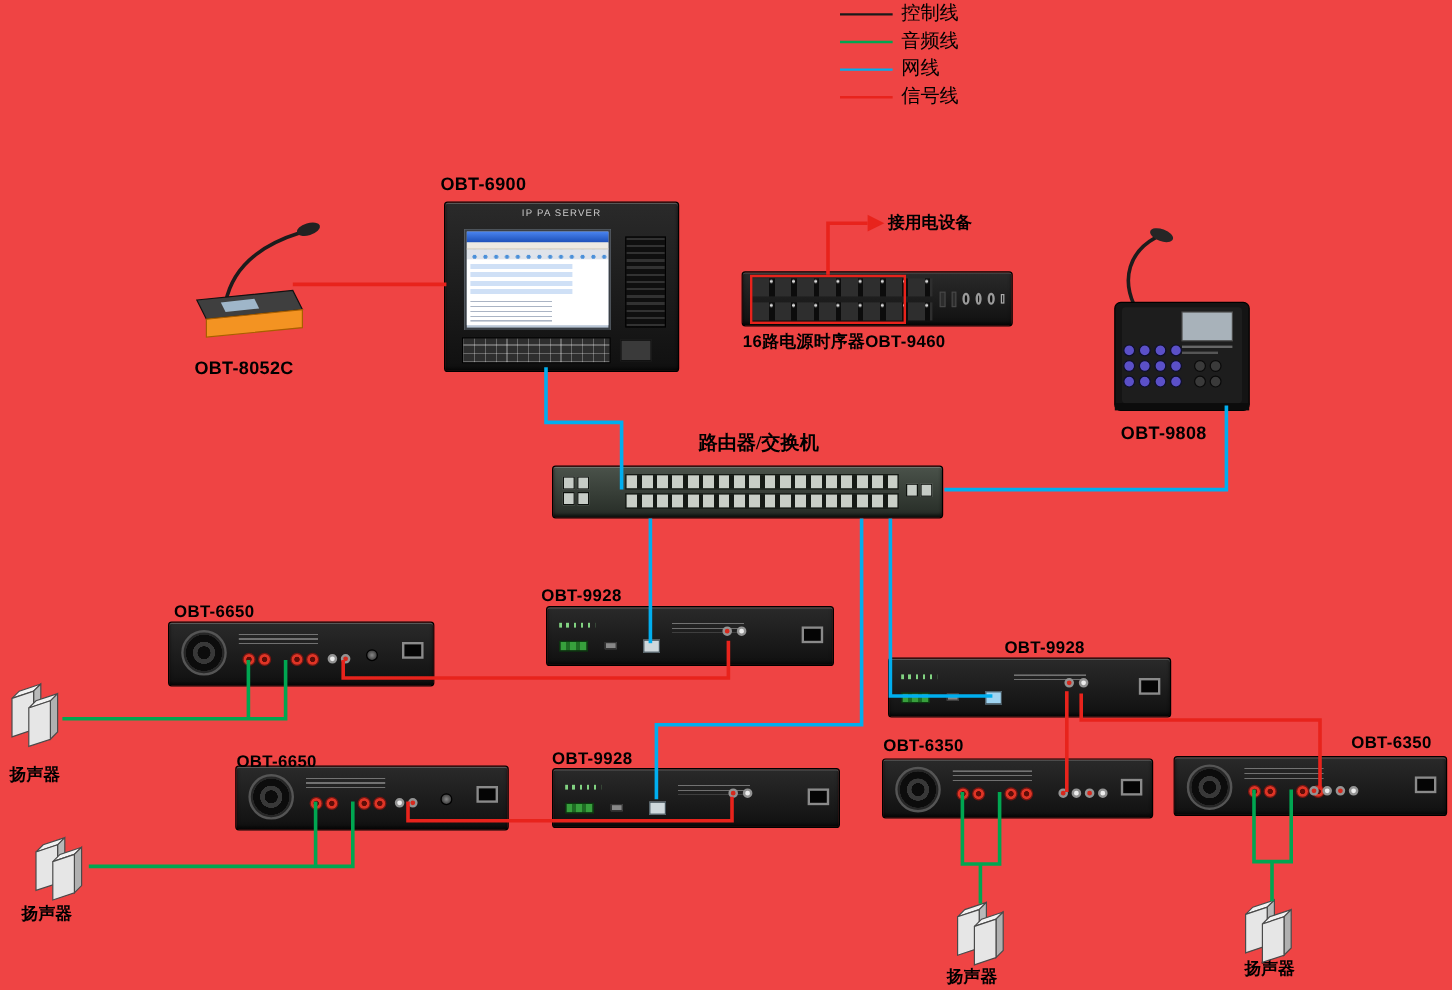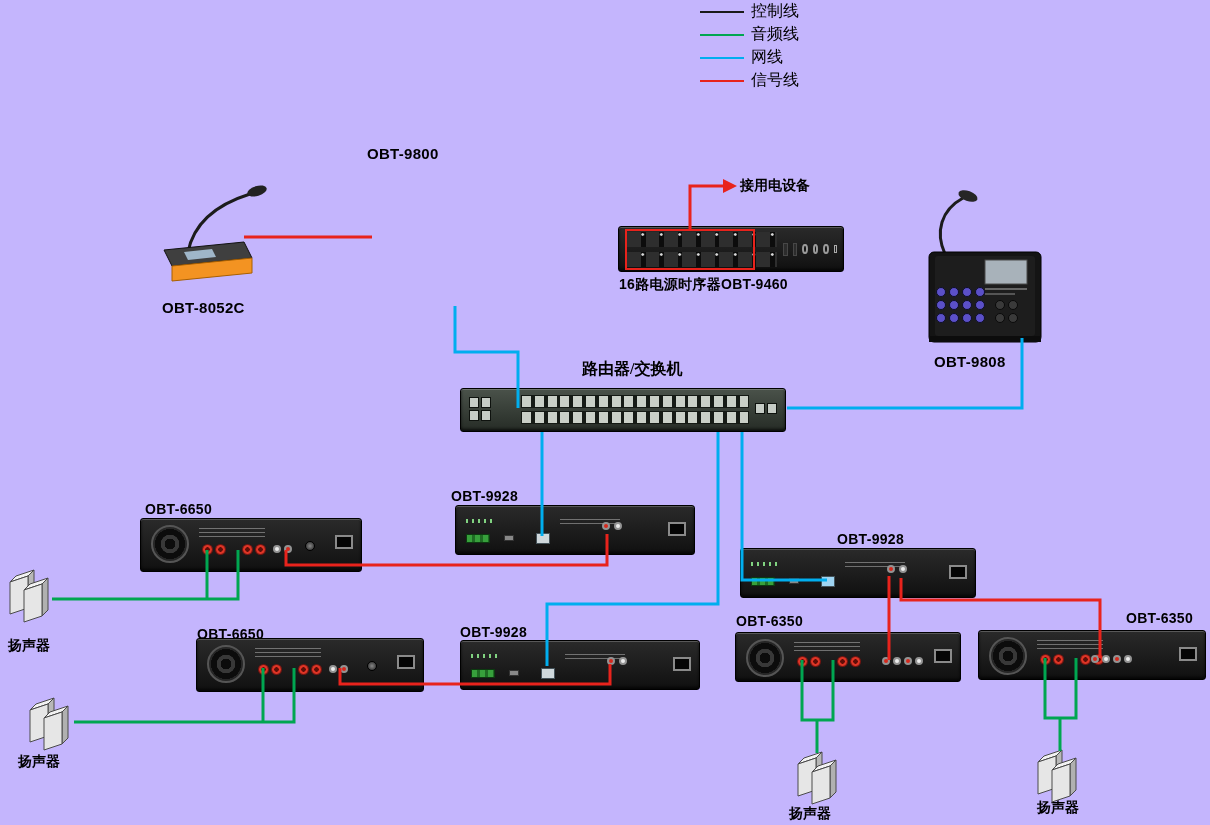--- a/index.html
+++ b/index.html
@@ -1,18 +1,18 @@
 <!DOCTYPE html>
 <html><head>
 <meta charset="utf-8">
 <style>
   * { margin:0; padding:0; box-sizing:border-box; }
   html,body { background:#fff; }
   body { font-family:"Liberation Sans","DejaVu Sans",sans-serif; }
-  .canvas { position:relative; width:1210px; height:825px; background:#c4b5fd; overflow:hidden; }
+  .canvas { position:relative; width:1210px; height:825px; background:#ef4444; overflow:hidden; }
 
   
   .dev-label { position:absolute; font-weight:bold; font-size:15px; color:#000; letter-spacing:.3px; white-space:nowrap; }
   .dev-label.sm { font-size:14px; }
   .cn-label { position:absolute; font-size:15px; color:#000; font-family:"Liberation Serif","DejaVu Serif",serif; white-space:nowrap;font-weight:bold; }
 
   
   .legend { position:absolute; left:700px; top:2px; display:flex; flex-direction:column; gap:4px; }
   .legend-row { display:flex; align-items:center; gap:7px; height:19px; }
   .legend-label { font-size:16px; color:#000; font-family:"Liberation Serif","DejaVu Serif",serif; }
@@ -137,21 +137,21 @@
       <span class="legend-label">网线</span>
     </div>
     <div class="legend-row">
       <svg width="44" height="6">
           <line x1="0" y1="3" x2="44" y2="3" stroke-width="2" stroke="#e8231c"></line>
         </svg>
       <span class="legend-label">信号线</span>
     </div>
   </div>
 
-  <div class="dev-label" style="left:367px;top:145px;">OBT-9800</div>
+  <div class="dev-label" style="left:367px;top:145px;">OBT-6900</div>
   <div class="dev-label" style="left:162px;top:289px;margin-top:10px;">OBT-8052C</div>
   <div class="dev-label sm" style="left:619px;top:276px;">16路电源时序器OBT-9460</div>
   <div class="cn-label" style="left:740px;top:177px;font-size:14px;">接用电设备</div>
   <div class="dev-label" style="left:934px;top:353px;text-align:right;">OBT-9808</div>
   <div class="cn-label" style="left:582px;top:359px;font-size:16px;">路由器/交换机</div>
   <div class="dev-label sm" style="left:145px;top:501px;">OBT-6650</div>
   <div class="dev-label sm" style="left:451px;top:488px;">OBT-9928</div>
   <div class="dev-label sm" style="left:837px;top:531px;">OBT-9928</div>
   <div class="dev-label sm" style="left:197px;top:626px;">OBT-6650</div>
   <div class="dev-label sm" style="left:460px;top:624px;">OBT-9928</div>
@@ -163,20 +163,35 @@
   <div class="cn-label" style="left:1037px;top:799px;font-size:14px;">扬声器</div>
 
   <svg class="svgdev" style="left:150px;top:170px;" width="150" height="115" viewBox="0 0 150 115">
     <path d="M 38,82 C 44,52 68,34 100,24" stroke="#1c1c1c" stroke-width="3" fill="none"></path>
     <ellipse cx="107" cy="21" rx="10" ry="5" fill="#222" transform="rotate(-17 107 21)"></ellipse>
     <polygon points="14,80 94,72 102,88 22,96" fill="#3f3f3f" stroke="#111"></polygon>
     <polygon points="34,82 62,79 66,87 38,90" fill="#9fb6c9"></polygon>
     <polygon points="22,96 102,88 102,103 22,111" fill="#f39322" stroke="#a85f00"></polygon>
   </svg>
 
+  <div class="rack" style="left:370px;top:168px;width:196px;height:142px;">
+    <div class="srv-top">IP PA SERVER</div>
+    <div class="scr">
+      <div class="tb"></div>
+      <div class="mb"></div>
+      <div class="tools"></div>
+      <div class="wbody">
+        <div class="rows"></div>
+        <div class="txt"></div>
+      </div>
+    </div>
+    <div class="vents"></div>
+    <div class="kbd"></div>
+    <div class="tpd"></div>
+  </div>
 
   <div class="rack" style="left:618px;top:226px;width:226px;height:46px;">
     <div class="outs">
       <div class="outrow"></div>
       <div class="outrow"></div>
     </div>
     <div class="redframe"></div>
     <div class="seq-right">
       <i class="mini"></i>
       <i class="mini"></i>

